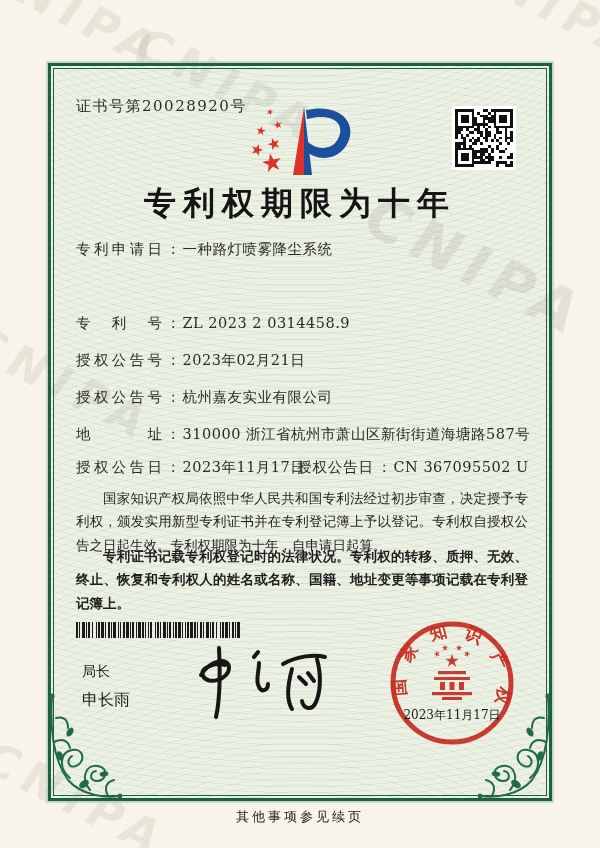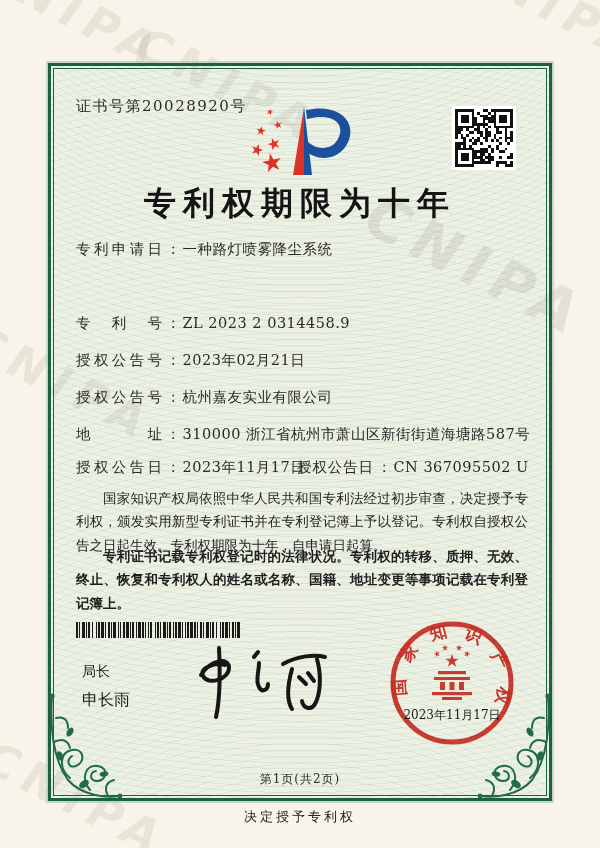--- a/index.html
+++ b/index.html
@@ -555,16 +555,15 @@
       <rect x="48" y="60" width="36" height="3"></rect>
       <rect x="54" y="65" width="5" height="8"></rect>
       <rect x="63.5" y="65" width="5" height="8"></rect>
       <rect x="73" y="65" width="5" height="8"></rect>
       <rect x="46" y="75" width="40" height="3.2"></rect>
       <rect x="56" y="80" width="20" height="3"></rect>
     </g>
     <text x="66" y="102" text-anchor="middle" font-size="12" fill="#1c1c1c" font-family="'DejaVu Serif','Liberation Serif',serif">2023年11月17日</text>
   </svg>
 
-  <div class="page-info">第1页(共2页)</div>
-  <div class="continuation">决定授予专利权</div>
+  <div class="continuation">其他事项参见续页</div>
 
 </div>
 
 </body></html>

